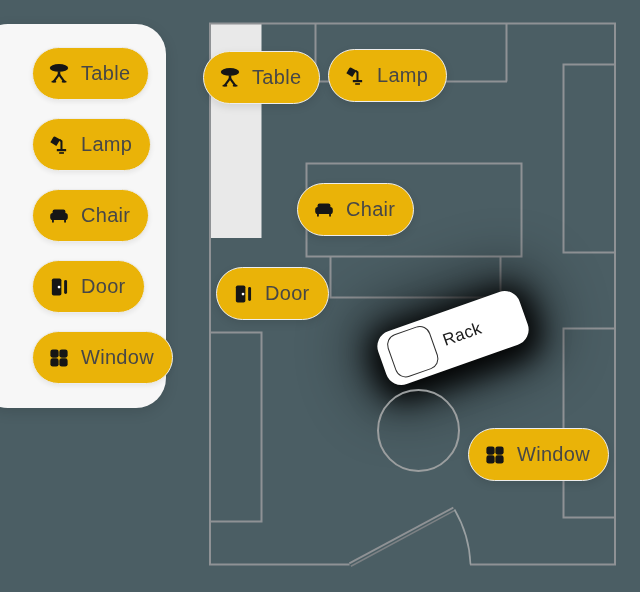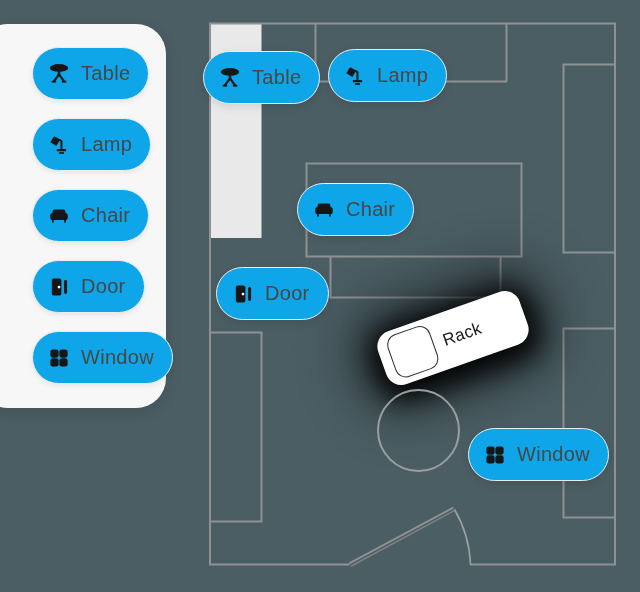--- a/index.html
+++ b/index.html
@@ -1,21 +1,21 @@
 <!DOCTYPE html>
 <html><head>
 <meta charset="utf-8">
 <style>
   html,body{margin:0;padding:0;background:#4b5e64;}
   .stage{position:relative;width:640px;height:592px;overflow:hidden;background:#4b5e64;
          font-family:"Liberation Sans",sans-serif;}
   .floorplan{position:absolute;left:0;top:0;}
   
   .pill{position:absolute;display:inline-flex;align-items:center;height:53px;
-        padding:0 18px 0 15px;gap:11px;background:#0ea5e9;border:1px solid #ededed;
+        padding:0 18px 0 15px;gap:11px;background:#eab308;border:1px solid #ededed;
         border-radius:27px;box-sizing:border-box;
         box-shadow:0 3px 8px rgba(0,0,0,0.10);cursor:pointer;}
   .pill .icon{display:inline-flex;width:22px;height:22px;color:#161616;}
   .pill .icon svg{width:22px;height:22px;}
   .pill-label{font-size:20px;color:#474747;letter-spacing:0.3px;white-space:nowrap;}
   
   .sidebar{position:absolute;left:-22px;top:24px;width:188px;height:384px;
            background:#f7f7f7;border-radius:30px;
            box-shadow:0 4px 14px rgba(0,0,0,0.12);}
   .sidebar .pill{position:static;margin-left:54px;width:-moz-fit-content;width:fit-content;

